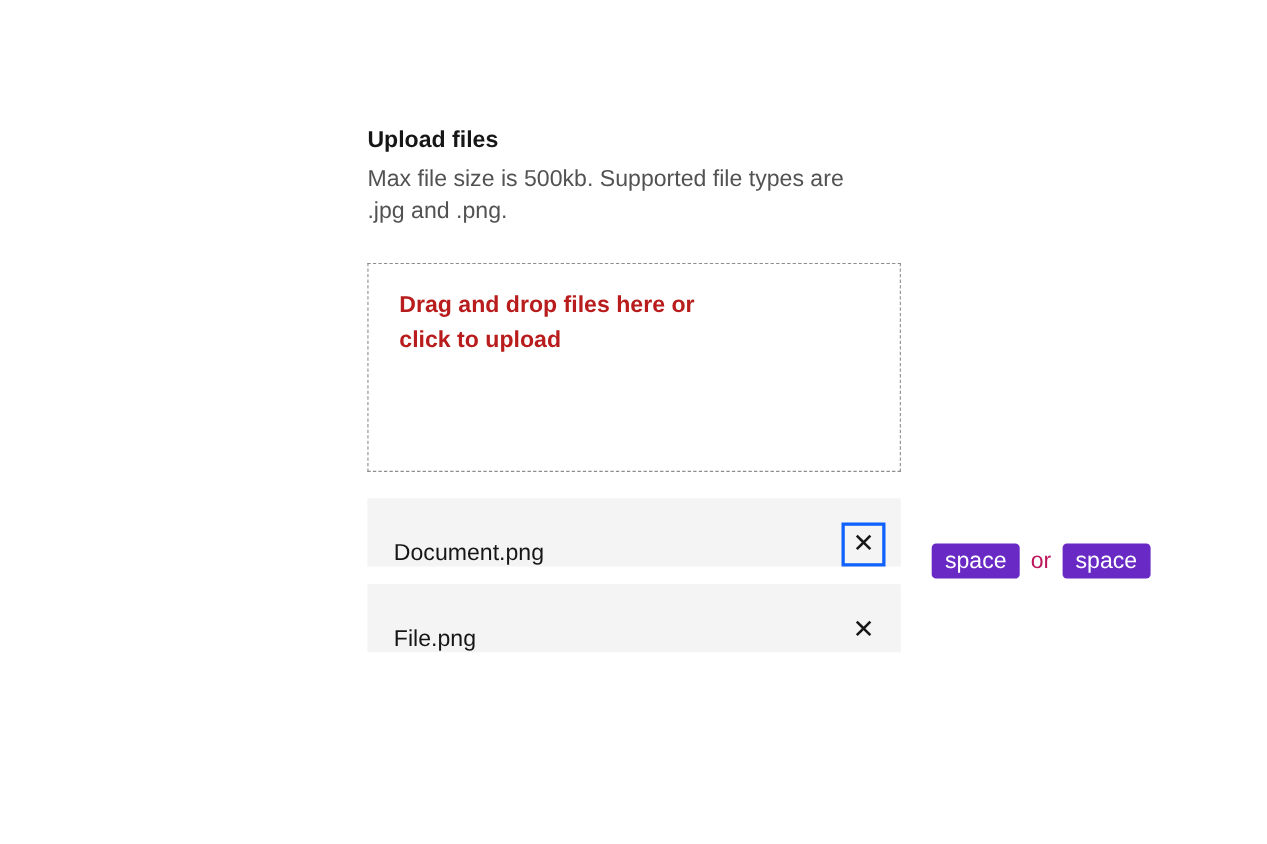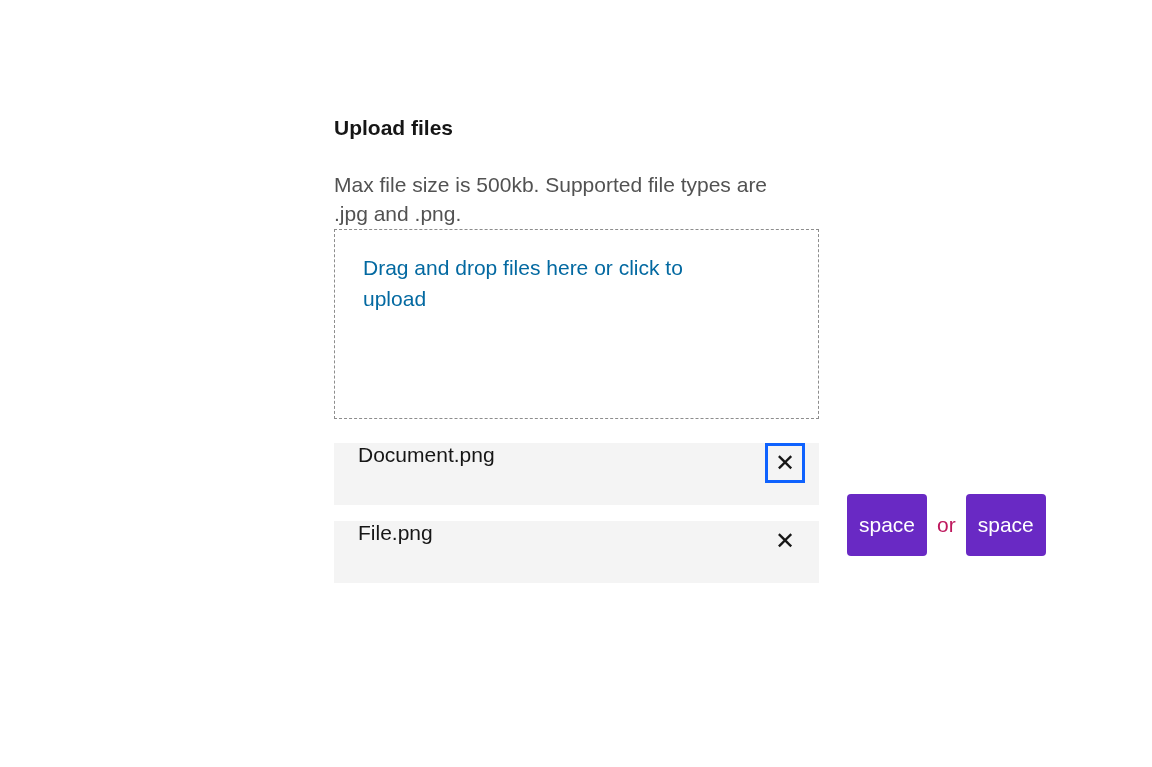--- a/index.html
+++ b/index.html
@@ -17,50 +17,51 @@
     .container {
       position: absolute;
       left: 334px;
       top: 116px;
       width: 750px;
     }
     .title {
       font-size: 21px;
       font-weight: 600;
       color: #161616;
-      margin-bottom: 30px;
+      margin-bottom: 8px;
     }
     .description {
       font-size: 21px;
       font-weight: 400;
       color: #525252;
       line-height: 1.4;
+      margin-bottom: 32px;
       max-width: 440px;
     }
     .dropzone {
       width: 485px;
       height: 190px;
       border: 1.5px dashed #8d8d8d;
       padding: 22px 28px;
       margin-bottom: 24px;
       cursor: pointer;
     }
     .dropzone-text {
       font-size: 21px;
-      font-weight: 400;
-      color: #0369a1;
+      font-weight: 700;
+      color: #b91c1c;
       line-height: 1.5;
       max-width: 320px;
     }
     .file-row {
       width: 485px;
       height: 62px;
       background: #f4f4f4;
       display: flex;
-      align-items: flex-start;
+      align-items: flex-end;
       justify-content: space-between;
       padding: 0 14px 0 24px;
       margin-bottom: 16px;
     }
     .file-name {
       font-size: 21px;
       color: #161616;
     }
     .close-wrap {
       width: 40px;
@@ -89,21 +90,21 @@
     }
     .hint-keys {
       display: flex;
       align-items: center;
       gap: 10px;
     }
     .key {
       background: #6929c4;
       color: #ffffff;
       font-size: 21px;
-      padding: 19px 12px;
+      padding: 4px 12px;
       border-radius: 4px;
     }
     .hint-or {
       font-size: 21px;
       color: #be185d;
     }
     .hint-verb {
       font-size: 21px;
       color: #161616;
     }

